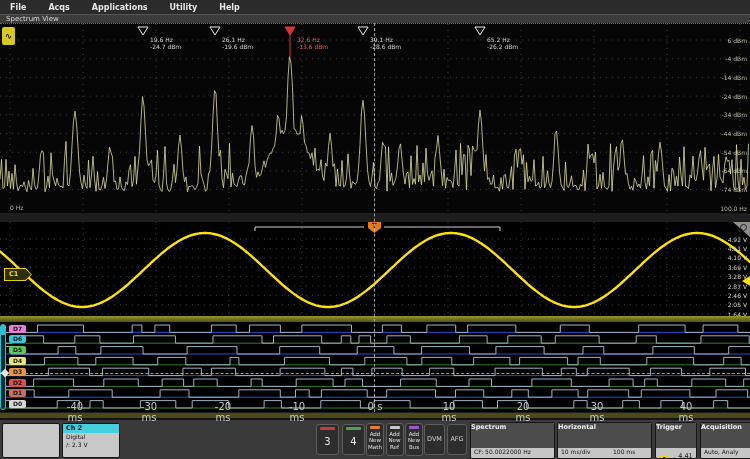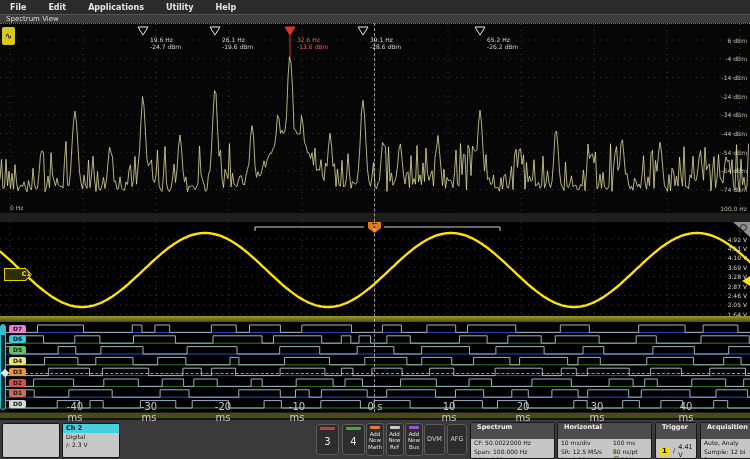--- a/index.html
+++ b/index.html
@@ -19,21 +19,21 @@
   .spec-xlabel{position:absolute;font-size:6px;color:#b8b8a2;}
   .mk-label{position:absolute;font-size:6px;line-height:7px;color:#d4d4d4;white-space:nowrap;}
   .mk-label.ref{color:#ff5252;}
   .wf-ylabel{position:absolute;right:3px;font-size:6px;color:#d8d8c0;line-height:7px;white-space:nowrap;}
   #spectrum-badge{position:absolute;left:2px;top:3px;width:13px;height:18px;background:#d8c820;
                   border-radius:2px;color:#222;font-size:9px;line-height:18px;text-align:center;font-weight:bold;}
   #c1-badge{position:absolute;left:4px;top:46px;width:28px;height:13px;
             clip-path:polygon(0 0,78% 0,100% 50%,78% 100%,0 100%);background:#e8d000;}
   #c1-badge-inner{position:absolute;left:1px;top:1px;width:26px;height:11px;
             clip-path:polygon(0 0,78% 0,100% 50%,78% 100%,0 100%);background:#2e2e04;
-            color:#ffe10a;font-size:6.5px;font-weight:bold;text-align:right;line-height:11px;padding-left:4px;box-sizing:border-box;}
+            color:#ffe10a;font-size:6.5px;font-weight:bold;text-align:left;line-height:11px;padding-left:4px;box-sizing:border-box;}
   #trigger-flag{position:absolute;left:368px;top:0px;width:13px;height:11px;background:#e87a10;
             clip-path:polygon(0 0,100% 0,100% 55%,50% 100%,0 55%);color:#1a1a1a;font-size:7px;
             font-weight:bold;text-align:center;line-height:8px;}
   #magnifier-corner{position:absolute;right:0;top:0;width:17px;height:15px;background:#8f8f8f;
             clip-path:polygon(0 0,100% 0,100% 100%);}
   #magnifier-glass{position:absolute;right:3px;top:2px;width:5px;height:5px;border:1.4px solid #222;border-radius:50%;}
   #magnifier-handle{position:absolute;right:8px;top:8px;width:4px;height:1.6px;background:#222;transform:rotate(40deg);}
   #trig-level-arrow{position:absolute;right:0;top:54px;width:0;height:0;
             border-top:5px solid transparent;border-bottom:5px solid transparent;border-right:8px solid #ffe10a;}
   
@@ -66,40 +66,40 @@
           border-radius:3px;box-sizing:border-box;text-align:center;}
   .sq-stripe{height:2.5px;margin:2px 3px 0 3px;border-radius:1px;}
   .sq-num{color:#e8e8e8;font-size:10px;line-height:24px;}
   .add-btn{position:absolute;top:3px;width:18px;height:33px;background:#2d2d2d;border:1px solid #5c5c5c;
           border-radius:3px;box-sizing:border-box;text-align:center;}
   .add-label{color:#e0e0e0;font-size:5.5px;line-height:6.5px;padding-top:2px;}
   .flat-btn{position:absolute;top:4px;width:21px;height:31px;background:#2d2d2d;border:1px solid #5c5c5c;
           border-radius:3px;box-sizing:border-box;color:#d0d0d0;font-size:6.5px;text-align:center;line-height:29px;}
   .info-panel{position:absolute;top:2px;height:37px;background:#c6c6c6;border:1px solid #161616;
           box-sizing:border-box;border-radius:2px;overflow:hidden;}
-  .info-head{height:16px;background:#4c4c4c;color:#f0f0f0;font-size:6.5px;font-weight:bold;
-          line-height:9px;padding-left:6px;}
+  .info-head{height:25px;background:#4c4c4c;color:#f0f0f0;font-size:6.5px;font-weight:bold;
+          line-height:9px;padding-left:0;}
   .info-line{font-size:6px;line-height:8.6px;color:#141414;padding-left:3px;white-space:nowrap;}
   .hrow{display:flex;font-size:6px;line-height:8.6px;color:#141414;padding-left:3px;white-space:nowrap;}
   .hrow .c1{width:52px;}
   .exp-dot{display:inline-block;width:5px;height:5px;border-radius:50%;background:#e8c800;
            border:1px solid #705800;margin-right:1px;vertical-align:-1px;}
   #trig-body{display:flex;align-items:center;gap:3px;padding:4px 0 0 3px;}
   #trig-source{width:13px;height:9px;background:#f0d800;border-radius:2px;color:#141414;
            font-size:7px;font-weight:bold;text-align:center;line-height:9px;}
   #trig-edge,#trig-level{font-size:6.5px;color:#141414;}
 </style>
 </head>
 <body>
 
 <div id="app">
 
   <div id="menu-bar">
       <div class="menu-item">File</div>
-      <div class="menu-item">Edit</div>
+      <div class="menu-item">Acqs</div>
       <div class="menu-item">Applications</div>
       <div class="menu-item">Utility</div>
       <div class="menu-item">Help</div>
     </div>
 
   <div class="view-title" style="top:14px;height:9px;">Spectrum View</div>
   <div class="plot" id="spectrum-plot" style="top:23px;height:189px;border-top:1px dotted #6a6a6a;">
     <div id="spec-ylabels">
         <div class="spec-ylabel" style="top:12.5px">6 dBm</div>
         <div class="spec-ylabel" style="top:31.2px">-4 dBm</div>

